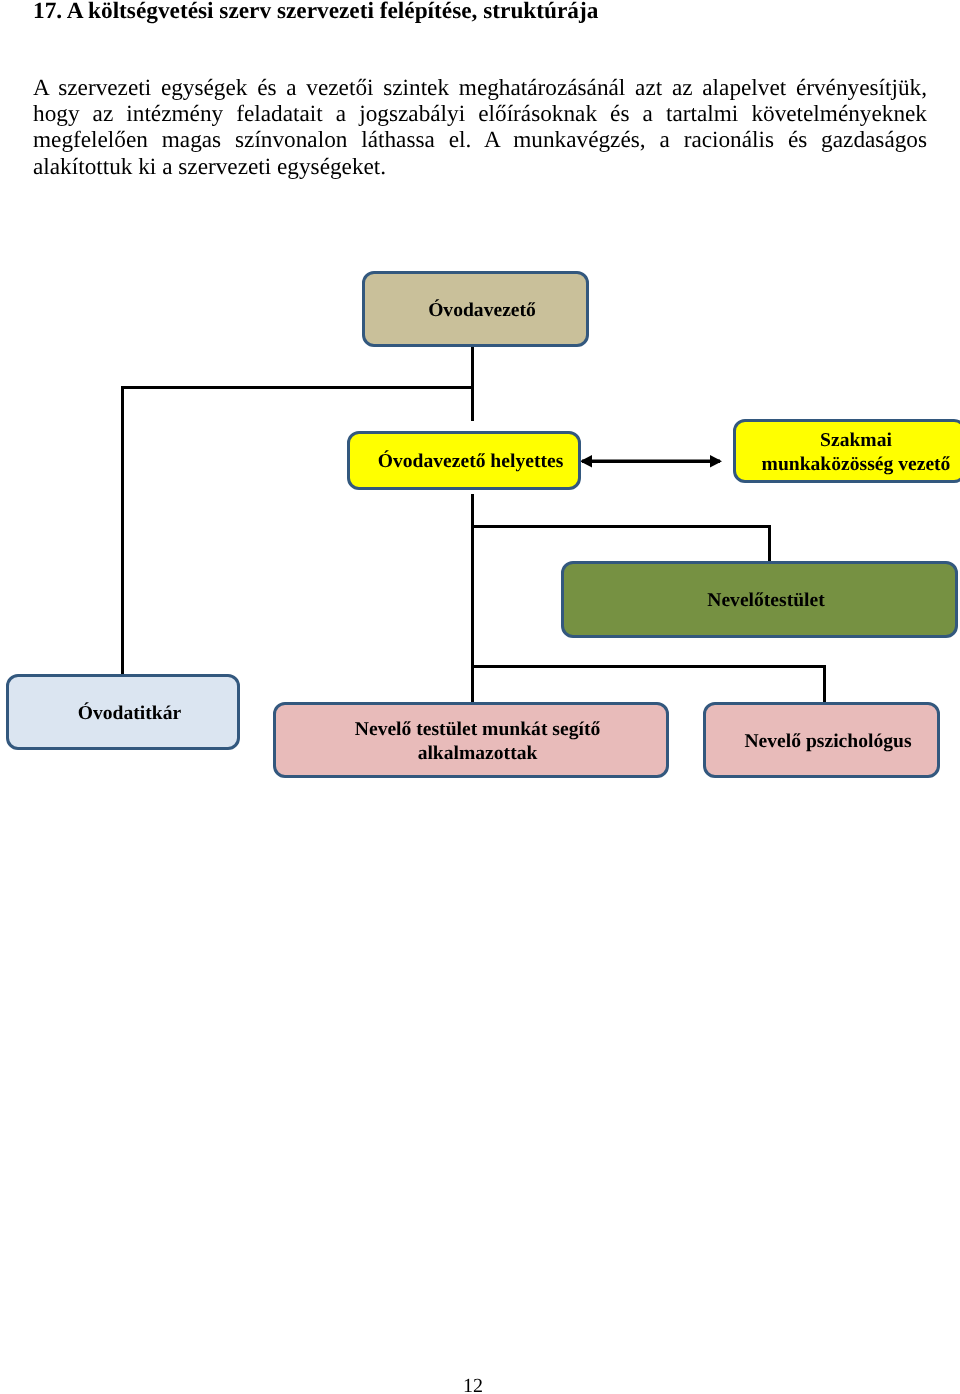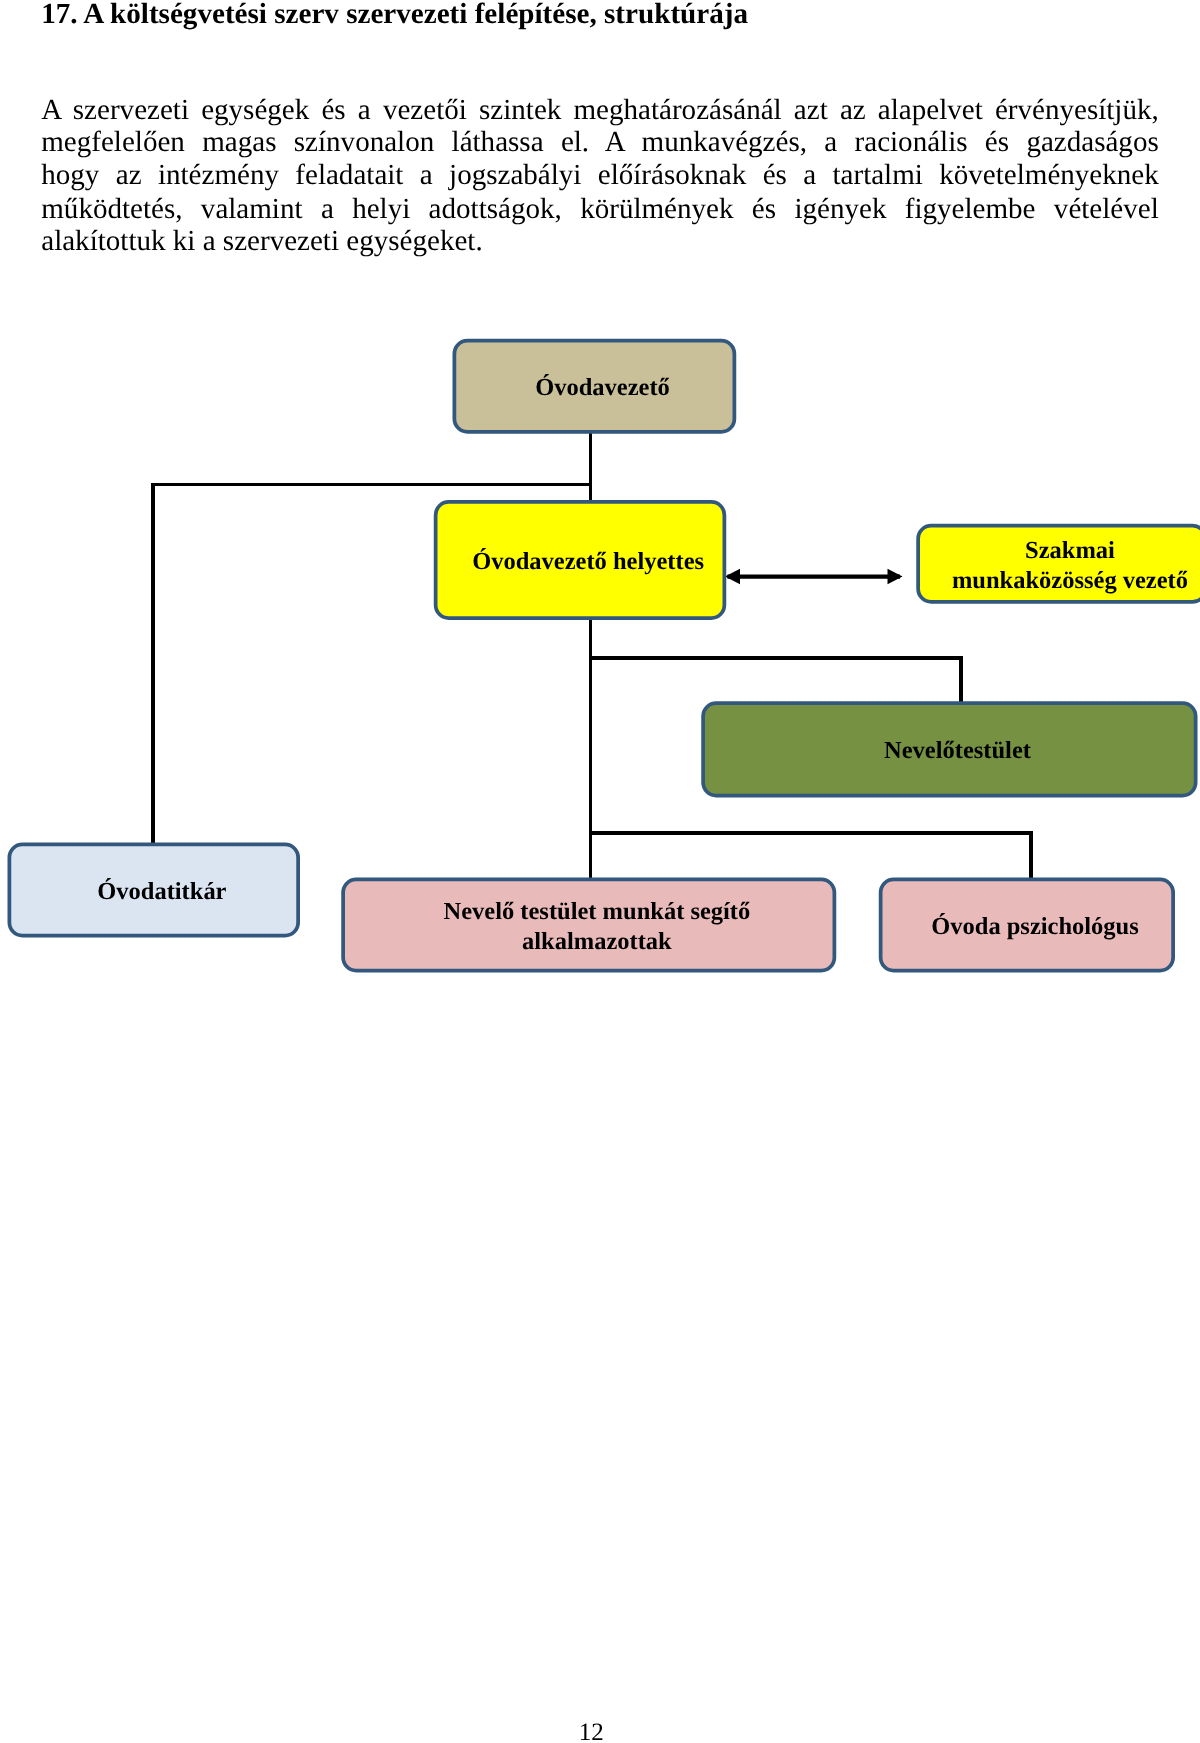--- a/index.html
+++ b/index.html
@@ -75,39 +75,38 @@
     font-size: 19.6px;
     line-height: 24.2px;
     color: #000;
     z-index: 3;
     padding-top: 4px;
     padding-left: 13px;
   }
   .connectors { position: absolute; left: 0; top: 0; width: 960px; height: 1394px; z-index: 1; }
 
   .n-root    { left: 362px; top: 271px; width: 227px; height: 76px;  background: #c9c09a; }
-  .n-helper  { left: 347px; top: 400px; width: 234px; height: 96px;  background: #ffff00; }
+  .n-helper  { left: 347px; top: 431px; width: 234px; height: 59px;  background: #ffff00; }
   .n-szakmai { left: 721px; top: 419px; width: 233px; height: 64px;  background: #ffff00; margin-left: 12px; }
   .n-nevelo  { left: 561px; top: 561px; width: 397px; height: 77px;  background: #769142; }
   .n-titkar  { left: 6px;   top: 674px; width: 234px; height: 76px;  background: #dbe5f1; }
   .n-segito  { left: 273px; top: 702px; width: 396px; height: 76px;  background: #e8bbba; }
   .n-pszicho { left: 703px; top: 702px; width: 237px; height: 76px;  background: #e8bbba; }
 </style>
 </head>
 <body>
 
 <div class="page">
 
   <div class="doc-title">17. A költségvetési szerv szervezeti felépítése, struktúrája</div>
 
   <div class="doc-paragraph">
     <div class="pline just">A szervezeti egységek és a vezetői szintek meghatározásánál azt az alapelvet érvényesítjük,</div>
+    <div class="pline just">hogy az intézmény feladatait a jogszabályi előírásoknak és a tartalmi követelményeknek</div>
     <div class="pline just">megfelelően magas színvonalon láthassa el. A munkavégzés, a racionális és gazdaságos</div>
-    <div class="pline just">hogy az intézmény feladatait a jogszabályi előírásoknak és a tartalmi követelményeknek</div>
-    <div class="pline just">működtetés, valamint a helyi adottságok, körülmények és igények figyelembe vételével</div>
     <div class="pline">alakítottuk ki a szervezeti egységeket.</div>
   </div>
 
   <div class="chart">
 
     <svg class="connectors" width="960" height="1394" viewBox="0 0 960 1394">
       <g stroke="#000" stroke-width="3" fill="none" shape-rendering="crispEdges">
 
         <path d="M472.4 345 L472.4 421"></path>
 
@@ -138,20 +137,20 @@
     <div class="node n-nevelo">
         <span>Nevelőtestület</span>
       </div>
     <div class="node n-titkar">
         <span>Óvodatitkár</span>
       </div>
     <div class="node n-segito">
         <span><span class="nl">Nevelő testület munkát segítő</span><br><span class="nl">alkalmazottak</span></span>
       </div>
     <div class="node n-pszicho">
-        <span>Óvoda pszichológus</span>
+        <span>Nevelő pszichológus</span>
       </div>
 
   </div>
 
   <div class="page-number">12</div>
 
 </div>
 
 </body></html>

